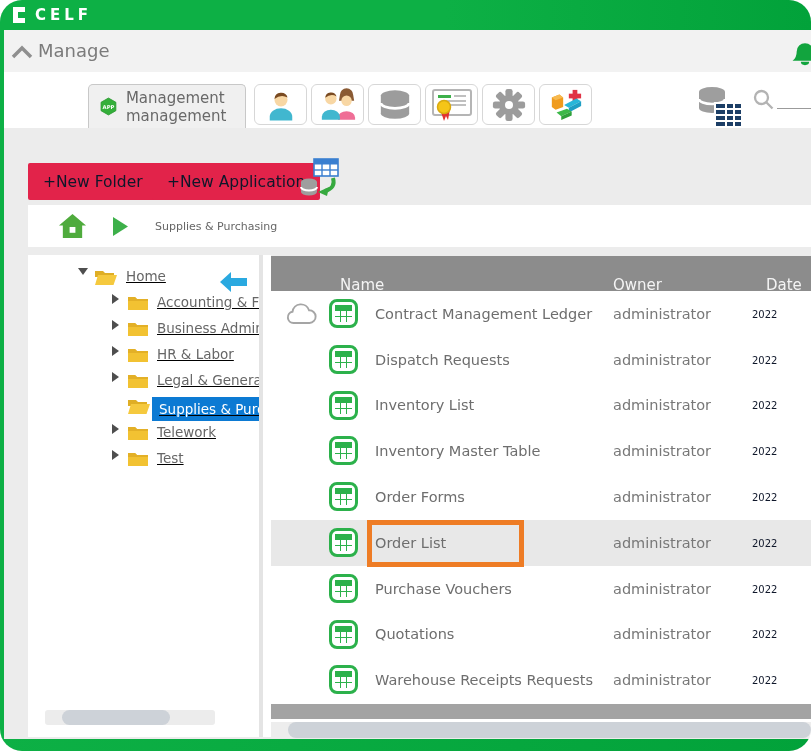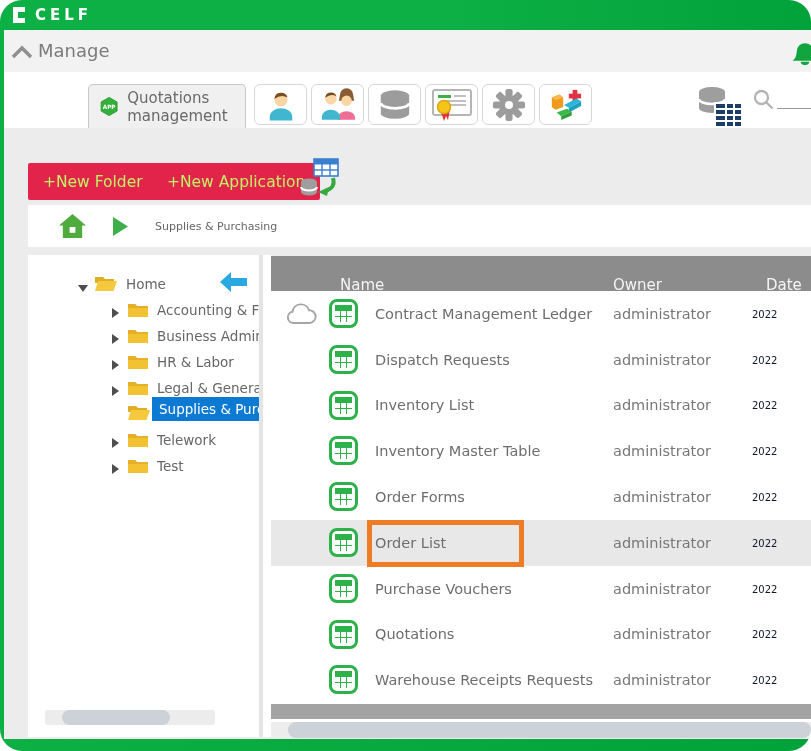--- a/index.html
+++ b/index.html
@@ -28,36 +28,36 @@
   .icon-tab{position:absolute;top:12px;width:53px;height:41px;background:#fff;border:1px solid #d7d7d7;
     border-radius:6px;box-sizing:border-box;display:flex;align-items:center;justify-content:center;}
   .search-line{position:absolute;left:777px;top:36px;width:34px;border-bottom:1px solid #9b9b9b;}
 
   
   .content-bg{position:absolute;left:0;top:128px;width:811px;height:611px;background:#ececec;}
   .left-edge{position:absolute;left:0;top:30px;width:4px;height:709px;background:#0db045;z-index:40;}
   .bottombar{position:absolute;left:0;top:739px;width:811px;height:12px;
     background:linear-gradient(90deg,#0db045,#02a23a);z-index:41;}
 
-  .btn{position:absolute;top:163px;height:37px;background:#e2234a;color:#bef264;font-size:15.5px;
+  .btn{position:absolute;top:163px;height:37px;background:#e2234a;color:#0f172a;font-size:15.5px;
     border:none;border-radius:2px;padding:8px 15px;display:flex;align-items:center;cursor:pointer;
     font-family:inherit;}
   .btn-folder{left:28px;}
   .btn-app{left:152px;}
   .import-icon{position:absolute;left:299px;top:158px;}
 
   .breadcrumb{position:absolute;left:28px;top:205px;width:783px;height:42px;background:#fff;
     display:flex;align-items:center;}
   .bc-home{margin-left:30px;}
   .bc-play{margin-left:26px;}
   .bc-path{margin-left:27px;font-size:11px;color:#666;}
 
   
   .sidebar{position:absolute;left:28px;top:255px;width:231px;height:482px;background:#fff;overflow:hidden;}
-  .tree-row{position:absolute;height:24px;display:flex;align-items:flex-end;white-space:nowrap;cursor:pointer;}
+  .tree-row{position:absolute;height:24px;display:flex;align-items:flex-start;white-space:nowrap;cursor:pointer;text-decoration:underline;}
   .tree-label{font-size:13.5px;color:#666;margin-left:8px;}
   .tree-label.sel{background:#0c7ad3;color:#fff;padding:4px 28px 4px 7px;margin-left:1px;}
   .caret-down{width:0;height:0;border-left:5px solid transparent;border-right:5px solid transparent;
     border-top:7px solid #4e4e4e;margin-right:6px;flex:none;}
   .caret-right{width:0;height:0;border-top:5px solid transparent;border-bottom:5px solid transparent;
     border-left:7px solid #4e4e4e;margin-right:8px;flex:none;}
   .caret-spacer{width:15px;flex:none;}
   .back-arrow{position:absolute;left:192px;top:17px;}
   .sb-track{position:absolute;left:17px;top:455px;width:170px;height:15px;background:#ececec;border-radius:3px;}
   .sb-thumb{position:absolute;left:17px;top:0;width:108px;height:15px;background:#cdd2d8;border-radius:8px;}
@@ -119,21 +119,21 @@
       <path d="M10 22 a4 3.2 0 0 0 8 0 z" fill="#12a43e"></path>
     </svg>
   </div>
 
   <div class="tab-strip">
     <div class="tab-active">
       <svg width="29" height="31" viewBox="0 0 32 34">
         <polygon points="16,1 30,9 30,25 16,33 2,25 2,9" fill="#34af3a" stroke="#27982e" stroke-width="1.5"></polygon>
         <text x="16" y="21" font-size="10" fill="#fff" text-anchor="middle" font-weight="bold" font-family="DejaVu Sans,sans-serif">APP</text>
       </svg>
-      <span>Quotations management</span>
+      <span>Management management</span>
     </div>
 
     <div class="icon-tab" style="left:254px">
       <svg width="30" height="33" viewBox="0 0 32 34">
         <path d="M4 34 v-4 a12 9 0 0 1 24 0 v4 z" fill="#41b7cf"></path>
         <circle cx="16" cy="12" r="7" fill="#f8d7a4"></circle>
         <path d="M9 11 a7.2 7.2 0 0 1 14 -1.5 q-7 -4 -14 1.5 z" fill="#7a4a21"></path>
       </svg>
     </div>
     <div class="icon-tab" style="left:311px">

